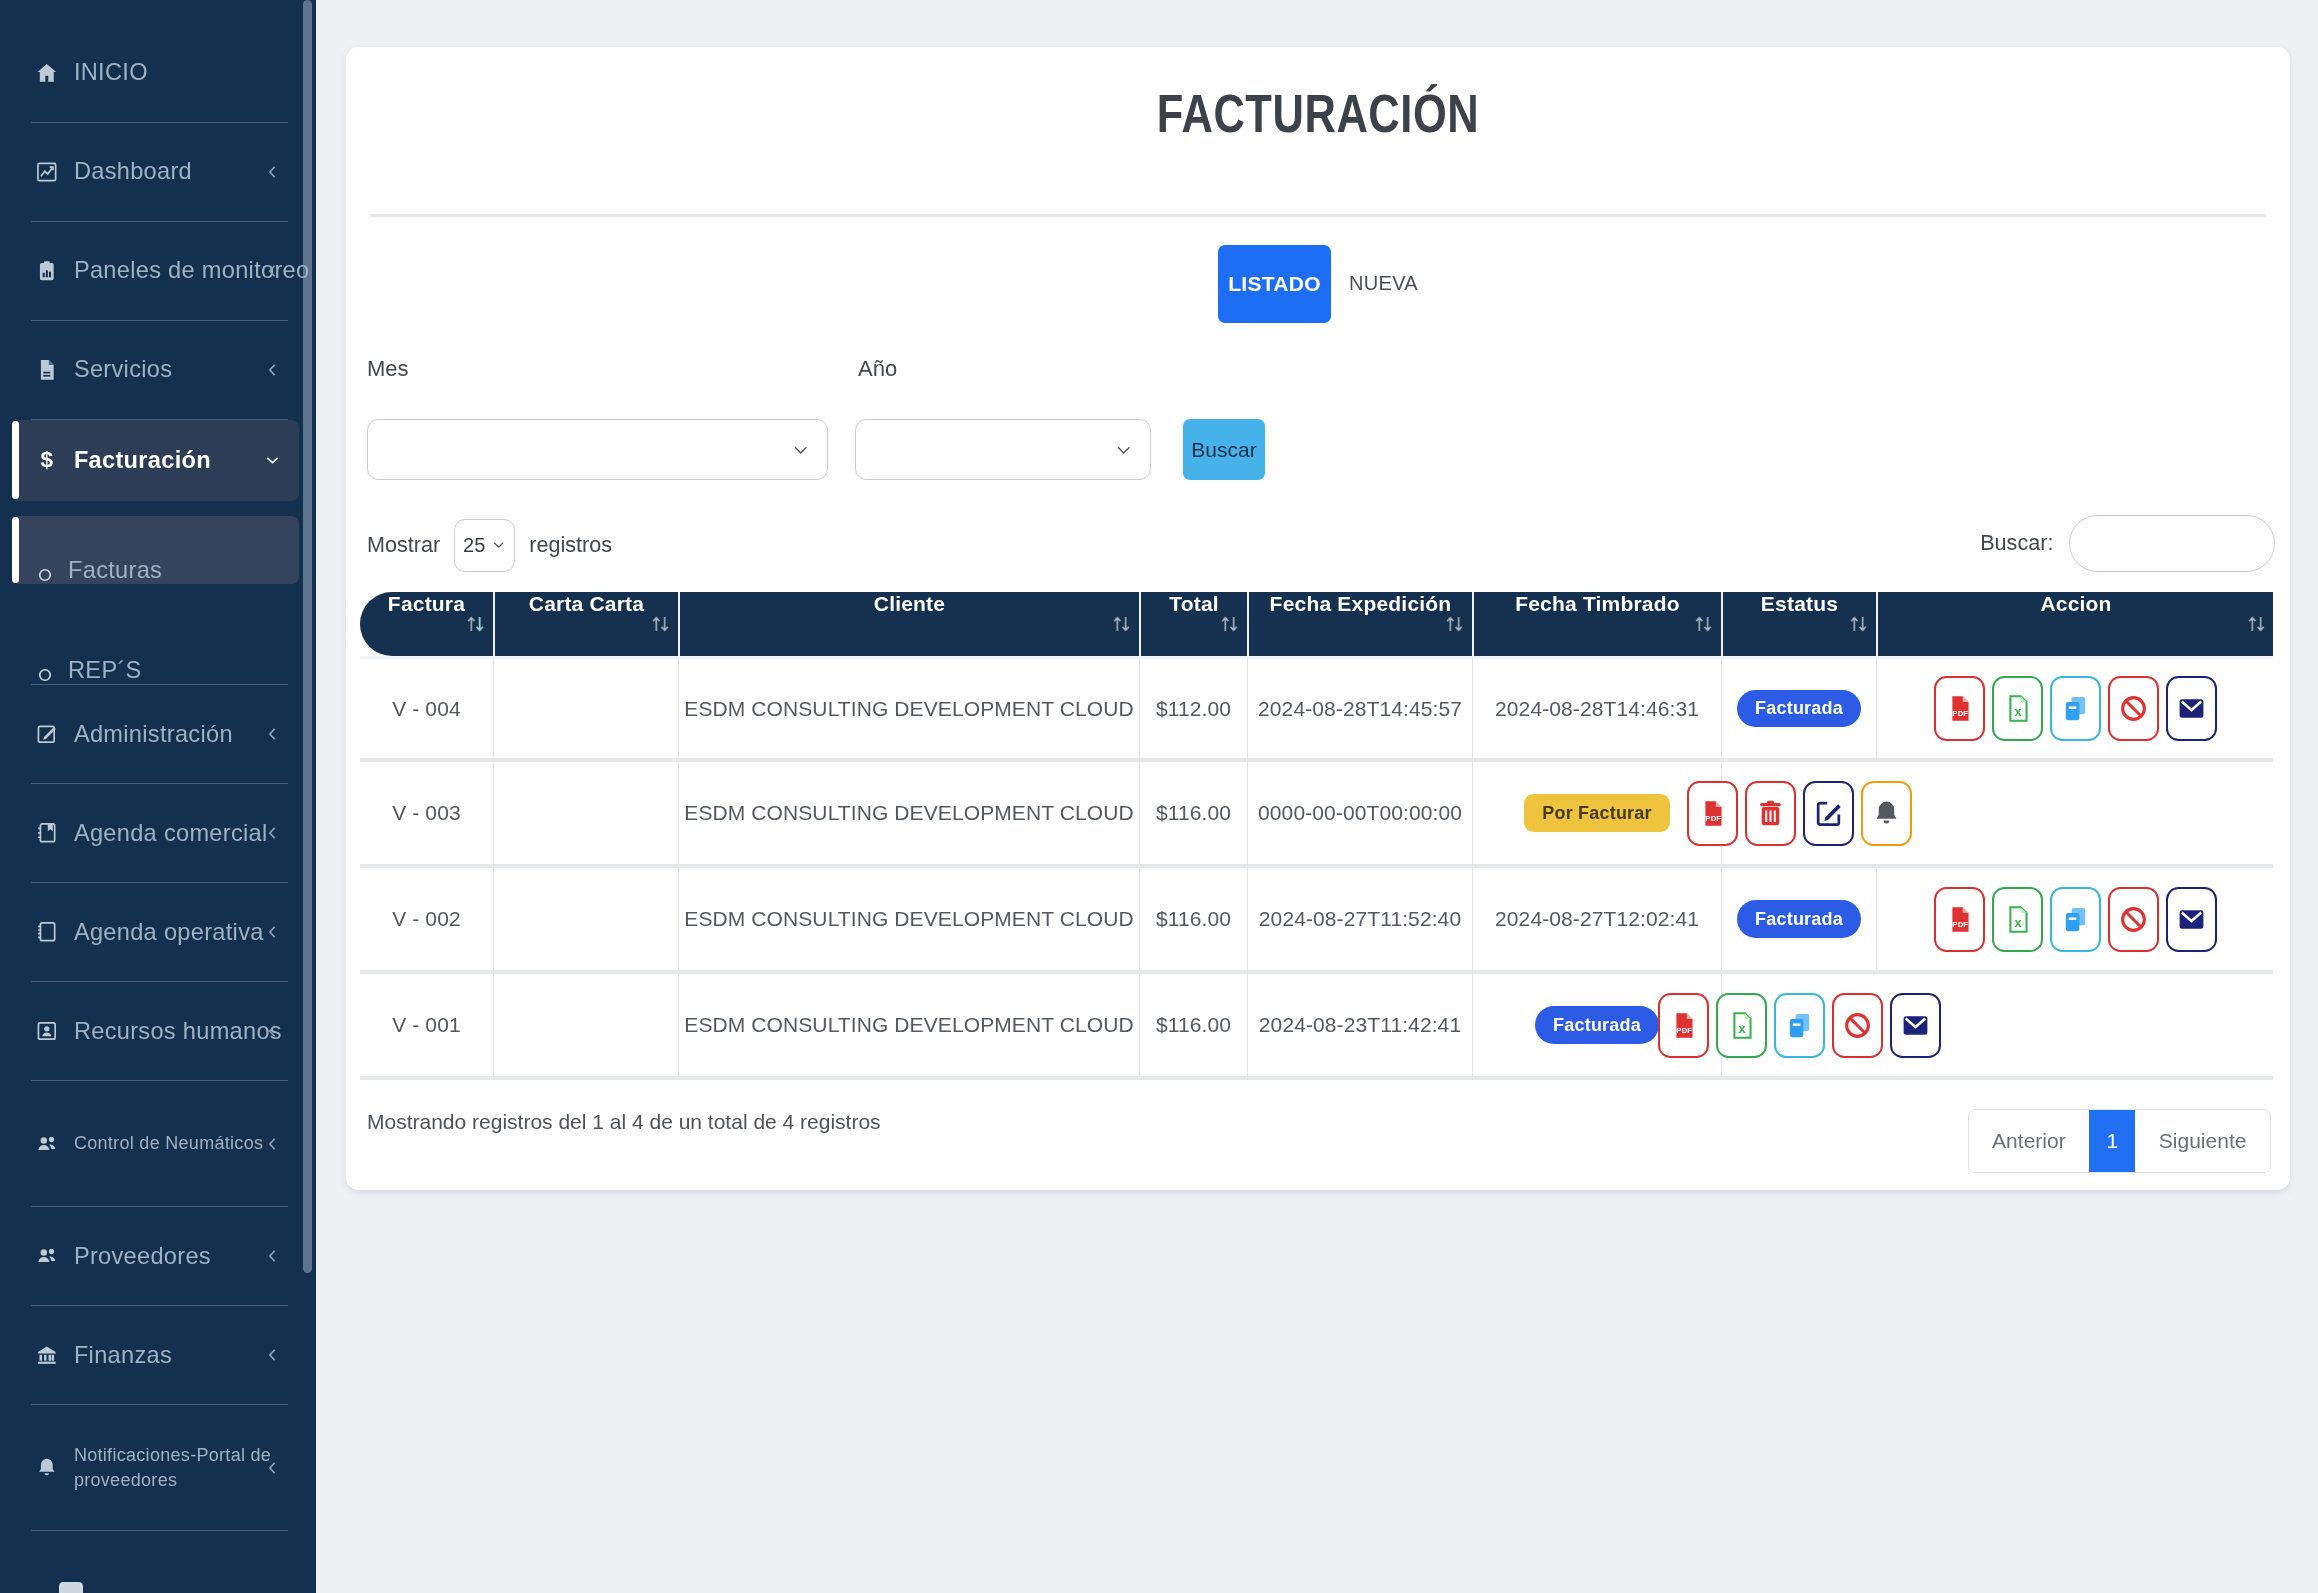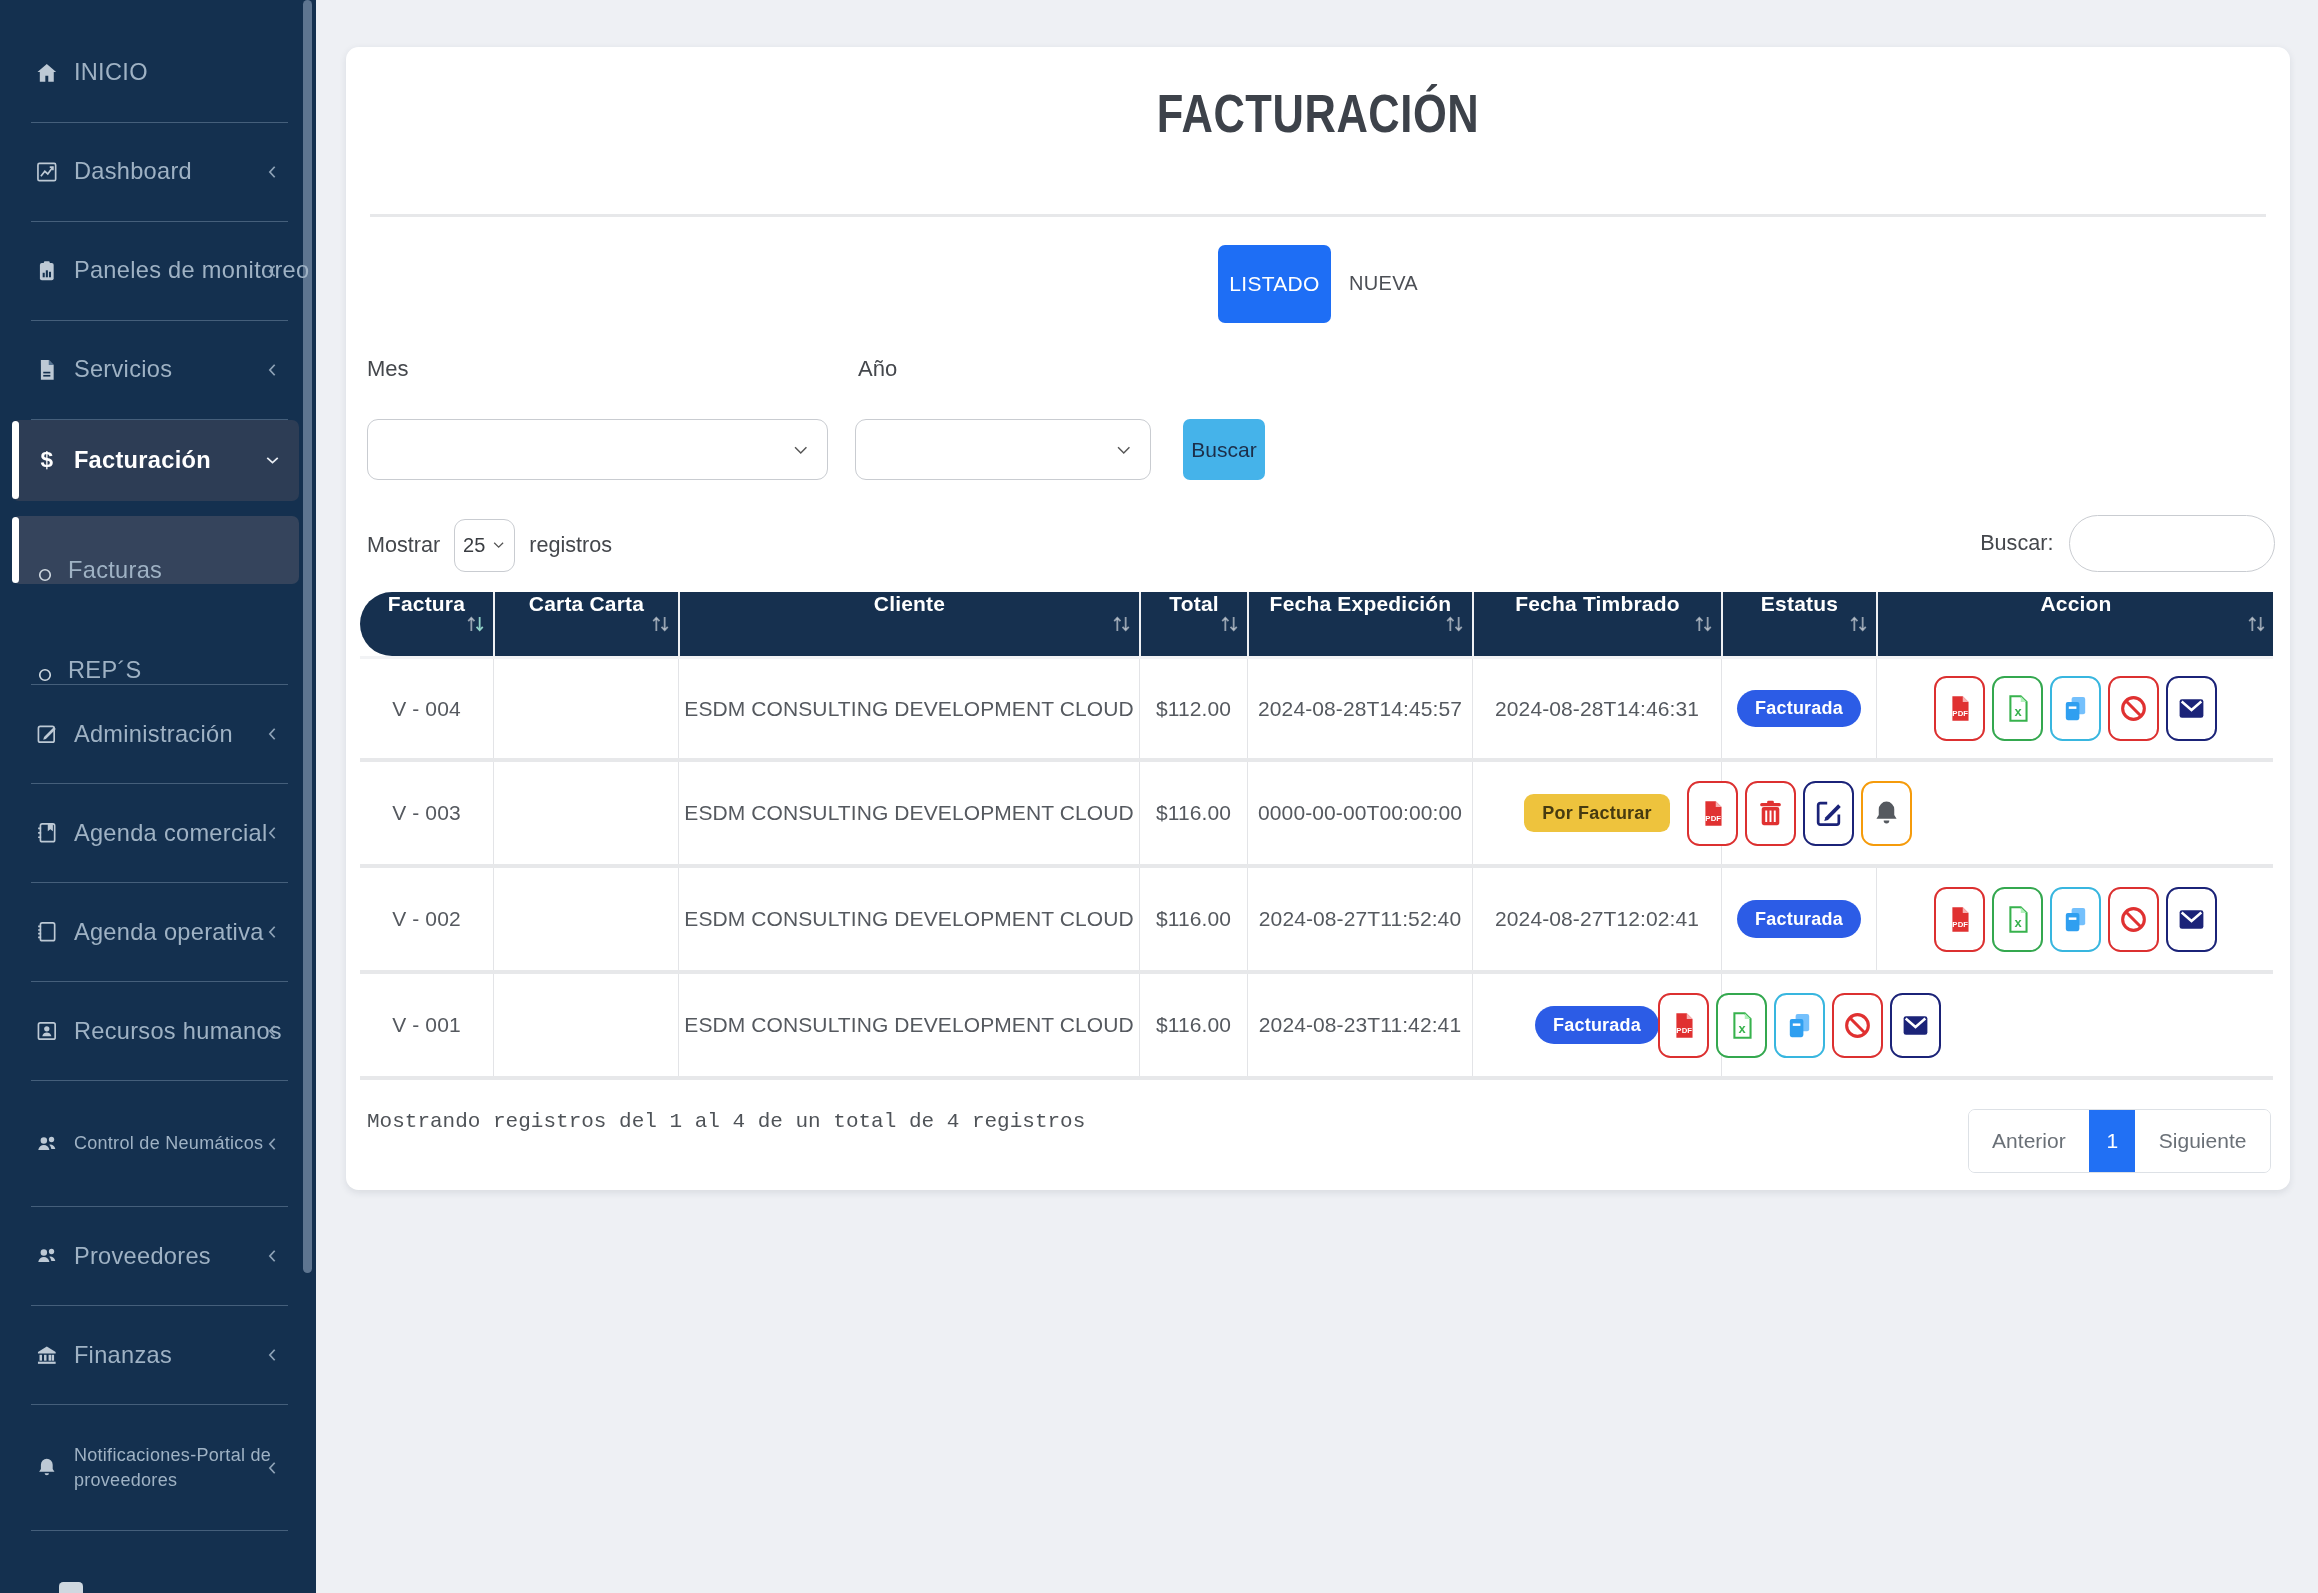--- a/index.html
+++ b/index.html
@@ -43,21 +43,21 @@
   .side-sub.sub-active .hl{background:var(--sidebar-subactive-bg);}
   .side-sub.sub-plain{height:85px;}
   .side-partial{position:absolute;left:59px;bottom:-5.6px;width:23.6px;height:18px;background:#cfd8e0;border-radius:4.2px;}
 
   
   .card{position:absolute;left:346px;top:47px;width:1944px;height:1143px;background:var(--card-bg);border-radius:12.5px;box-shadow:0 2.1px 7px rgba(40,50,70,.10);}
   .title{position:absolute;top:36px;left:0;width:100%;text-align:center;font-size:53px;font-weight:700;color:var(--text-dark);transform:scaleX(.82);letter-spacing:0.7px;}
   .title-divider{position:absolute;top:167px;left:23.6px;right:23.6px;height:2.8px;background:#e7e8ea;}
   .tabs{position:absolute;top:206px;left:0;width:100%;height:61px;display:flex;align-items:center;justify-content:center;gap:18px;}
   .tab{border:none;cursor:pointer;background:transparent;font-family:inherit;}
-  .tab-active{width:113px;height:78px;background:var(--accent-blue);color:#fff;font-size:21px;font-weight:400;border-radius:7px;letter-spacing:0.3px;}
+  .tab-active{width:113px;height:78px;background:var(--accent-blue);color:#fff;font-size:21px;font-weight:700;border-radius:7px;letter-spacing:0.3px;}
   .tab-plain{color:#4c4f55;font-size:20px;font-weight:500;letter-spacing:0.3px;}
 
   .f-label{position:absolute;font-size:22px;color:#44474c;text-align:right;}
   .lab-mes{left:21px;top:309px;}
   .lab-ano{left:512px;top:309px;}
   .select{position:absolute;top:372px;height:61px;border:1.4px solid var(--border-gray);border-radius:11px;background:#fff;display:flex;align-items:center;cursor:pointer;}
   .sel-mes{left:21px;width:461px;}
   .sel-ano{left:509px;width:296px;}
   .select .sel-val{flex:1;padding-left:16.7px;font-size:21px;color:var(--text-gray);}
   .select .sel-chev{width:19.5px;height:19.5px;margin-right:16.7px;color:#555;}
@@ -92,21 +92,21 @@
   .badge-por-facturar{background:var(--badge-por-facturar);color:#463a10;border-radius:9.7px;}
   .actions{display:flex;gap:7px;}
   .act-btn{width:51px;height:65px;background:#fff;border-radius:12.5px;border:2.1px solid #999;display:flex;align-items:center;justify-content:center;cursor:pointer;}
   .act-btn svg{width:31px;height:31px;display:block;}
   .act-pdf,.act-ban,.act-trash{border-color:var(--action-red);}
   .act-excel{border-color:var(--action-green);}
   .act-copy{border-color:var(--action-cyan);}
   .act-envelope,.act-edit{border-color:var(--action-navy);}
   .act-bell{border-color:var(--action-orange);}
 
-  .summary{position:absolute;left:21px;top:1063px;font-size:21px;color:#4f5358;font-family:Liberation Mono, monospace;}
+  .summary{position:absolute;left:21px;top:1063px;font-size:21px;color:#4f5358;}
   .pagination{position:absolute;right:19px;top:1062px;height:64px;display:flex;align-items:stretch;border:1.4px solid #dde1e6;border-radius:7px;overflow:hidden;background:#fff;}
   .page-btn{display:flex;align-items:center;padding:0 23.6px;font-size:21px;color:#6a7077;cursor:pointer;background:#fff;border:none;font-family:inherit;}
   .page-num{display:flex;align-items:center;justify-content:center;width:46px;background:var(--pagination-active);color:#fff;font-size:21px;cursor:pointer;}
 </style>
 </head>
 <body>
 
 <div class="stage">
 
   <aside class="sidebar">

